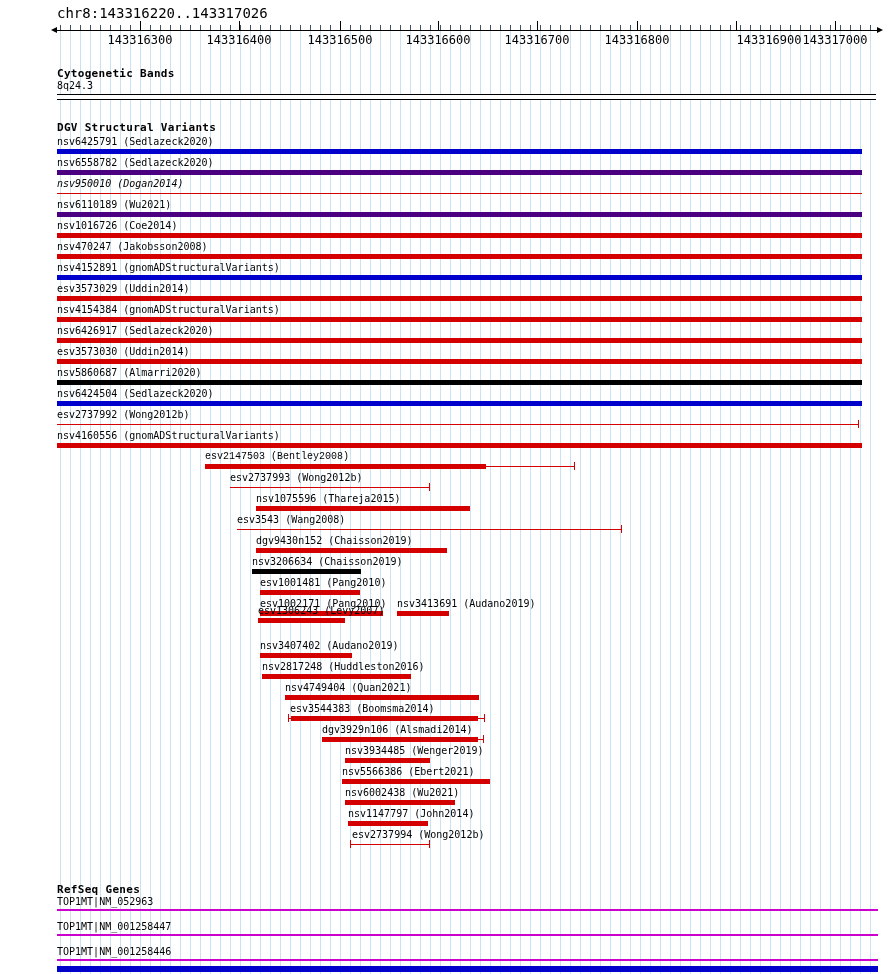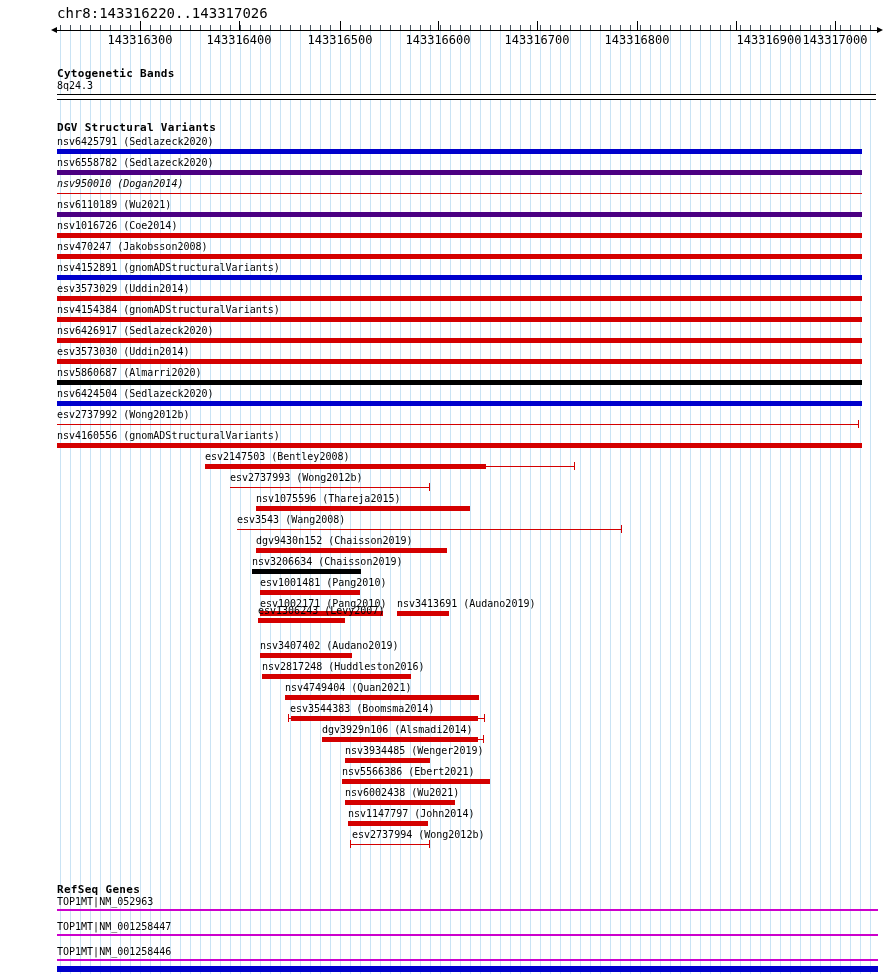--- a/index.html
+++ b/index.html
@@ -125,21 +125,21 @@
       <div class="track-row" style="top: 409px;">
         <span class="vlabel" style="left: 57px;">esv2737992 (Wong2012b)</span>
         <div class="seg" style="left: 57px; width: 801px; top: 15px; height: 1px; background: rgb(212, 0, 0);"></div>
         <div class="seg" style="left: 858px; width: 1px; top: 11px; height: 8px; background: rgb(212, 0, 0);"></div>
       </div>
       <div class="track-row" style="top: 430px;">
         <span class="vlabel" style="left: 57px;">nsv4160556 (gnomADStructuralVariants)</span>
         <div class="seg" style="left: 57px; width: 805px; top: 13px; height: 5px; background: rgb(212, 0, 0);"></div>
       </div>
       <div class="track-row" style="top: 451px;">
-        <span class="vlabel" style="left: 205px;">esv2147503 (Bentley2008)</span>
+        <span class="vlabel" style="left: 205px; font-family: Liberation Mono, monospace;">esv2147503 (Bentley2008)</span>
         <div class="seg" style="left: 486px; width: 88px; top: 15px; height: 1px; background: rgb(212, 0, 0);"></div>
         <div class="seg" style="left: 205px; width: 281px; top: 13px; height: 5px; background: rgb(212, 0, 0);"></div>
         <div class="seg" style="left: 574px; width: 1px; top: 11px; height: 8px; background: rgb(212, 0, 0);"></div>
       </div>
       <div class="track-row" style="top: 472px;">
         <span class="vlabel" style="left: 230px;">esv2737993 (Wong2012b)</span>
         <div class="seg" style="left: 230px; width: 199px; top: 15px; height: 1px; background: rgb(212, 0, 0);"></div>
         <div class="seg" style="left: 429px; width: 1px; top: 11px; height: 8px; background: rgb(212, 0, 0);"></div>
       </div>
       <div class="track-row" style="top: 493px;">

